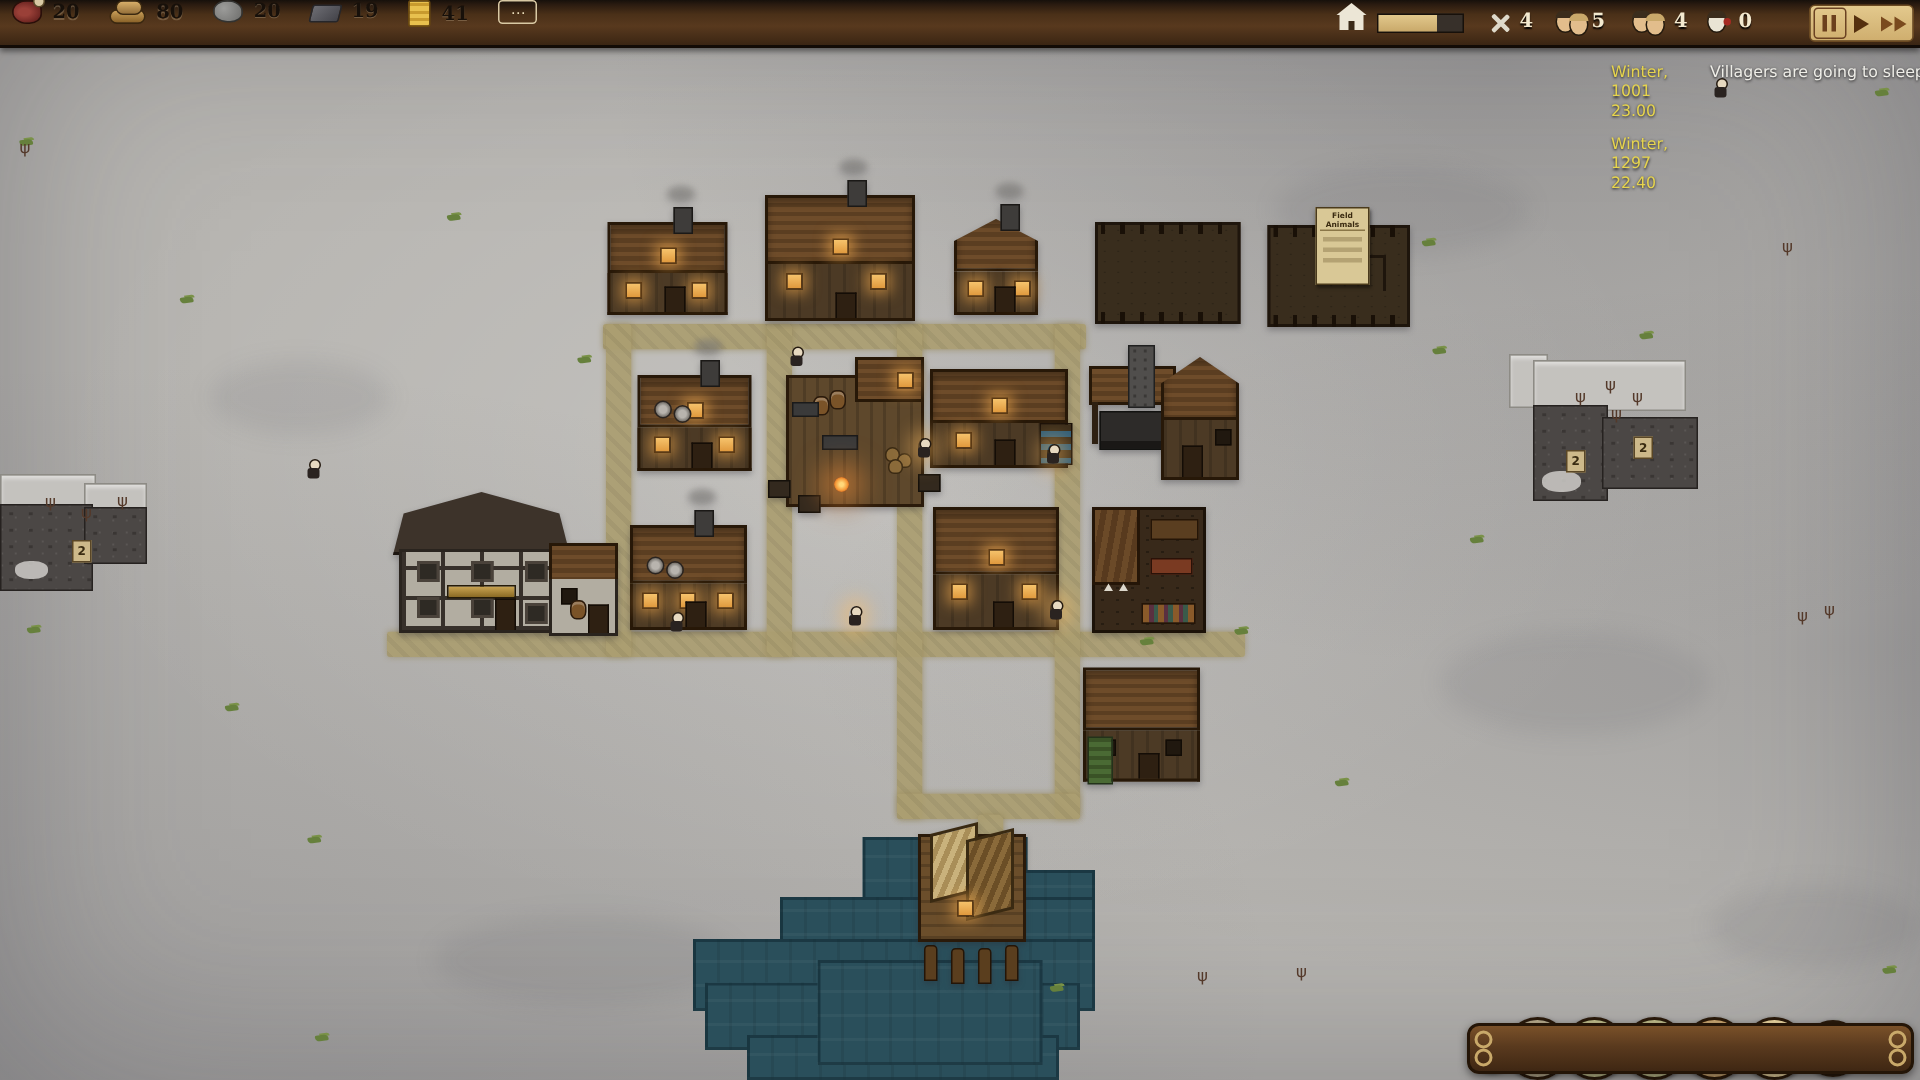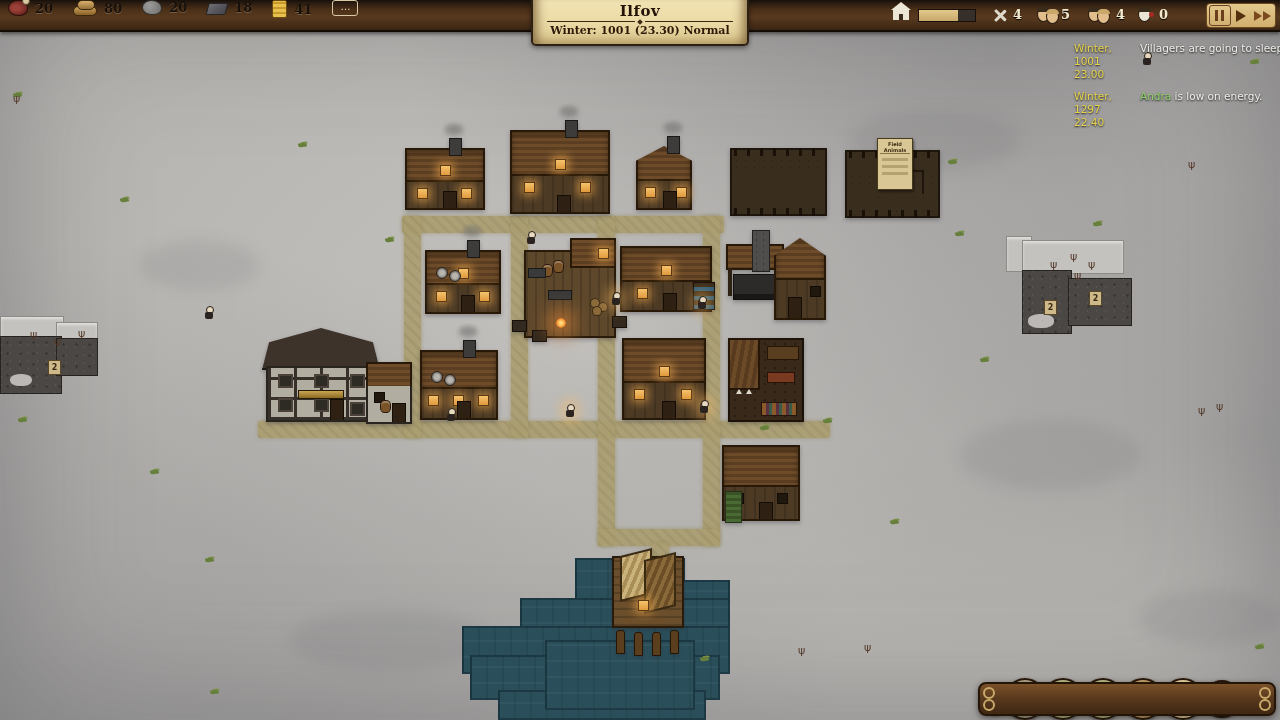--- a/index.html
+++ b/index.html
@@ -527,21 +527,21 @@
       <div class="res">
         <span class="ricon ico-wood"></span>
         <span class="rval">80</span>
       </div>
       <div class="res">
         <span class="ricon ico-stone"></span>
         <span class="rval">20</span>
       </div>
       <div class="res">
         <span class="ricon ico-iron"></span>
-        <span class="rval">18</span>
+        <span class="rval">19</span>
       </div>
       <div class="res">
         <span class="ricon ico-gold"></span>
         <span class="rval">41</span>
       </div>
       <div class="res">
         <span class="morebox">…</span>
       </div>
     </div>
 
@@ -574,47 +574,35 @@
       <button class="tbtn">
           <span class="ptri"></span>
         </button>
       <button class="tbtn">
           <span class="ptri s"></span>
           <span class="ptri s"></span>
         </button>
     </div>
   </header>
 
-  <div id="banner">
-    <div class="btitle">Ilfov</div>
-    <div class="bdiv">
-        <span class="ln"></span>
-        <span class="dm"></span>
-        <span class="ln"></span>
-      </div>
-    <div class="bsub">Winter: 1001 (23.30) Normal</div>
-  </div>
 
   <div id="notes">
     <div class="note">
       <div class="nd">
         <span>Winter,</span><br>
         <span>1001 23.00</span>
       </div>
       <div class="nm">
         <span class="subj"></span><span>Villagers are going to sleep.</span>
       </div>
     </div>
     <div class="note">
       <div class="nd">
         <span>Winter,</span><br>
         <span>1297 22.40</span>
-      </div>
-      <div class="nm">
-        <span class="subj">Andra</span><span> is low on energy.</span>
       </div>
     </div>
   </div>
 
   <div id="toolbar">
     <span class="curl" style="left:3px;top:3px;"></span>
     <span class="curl" style="left:3px;bottom:3px;"></span>
     <span class="curl" style="right:3px;top:3px;"></span>
     <span class="curl" style="right:3px;bottom:3px;"></span>
   </div>

